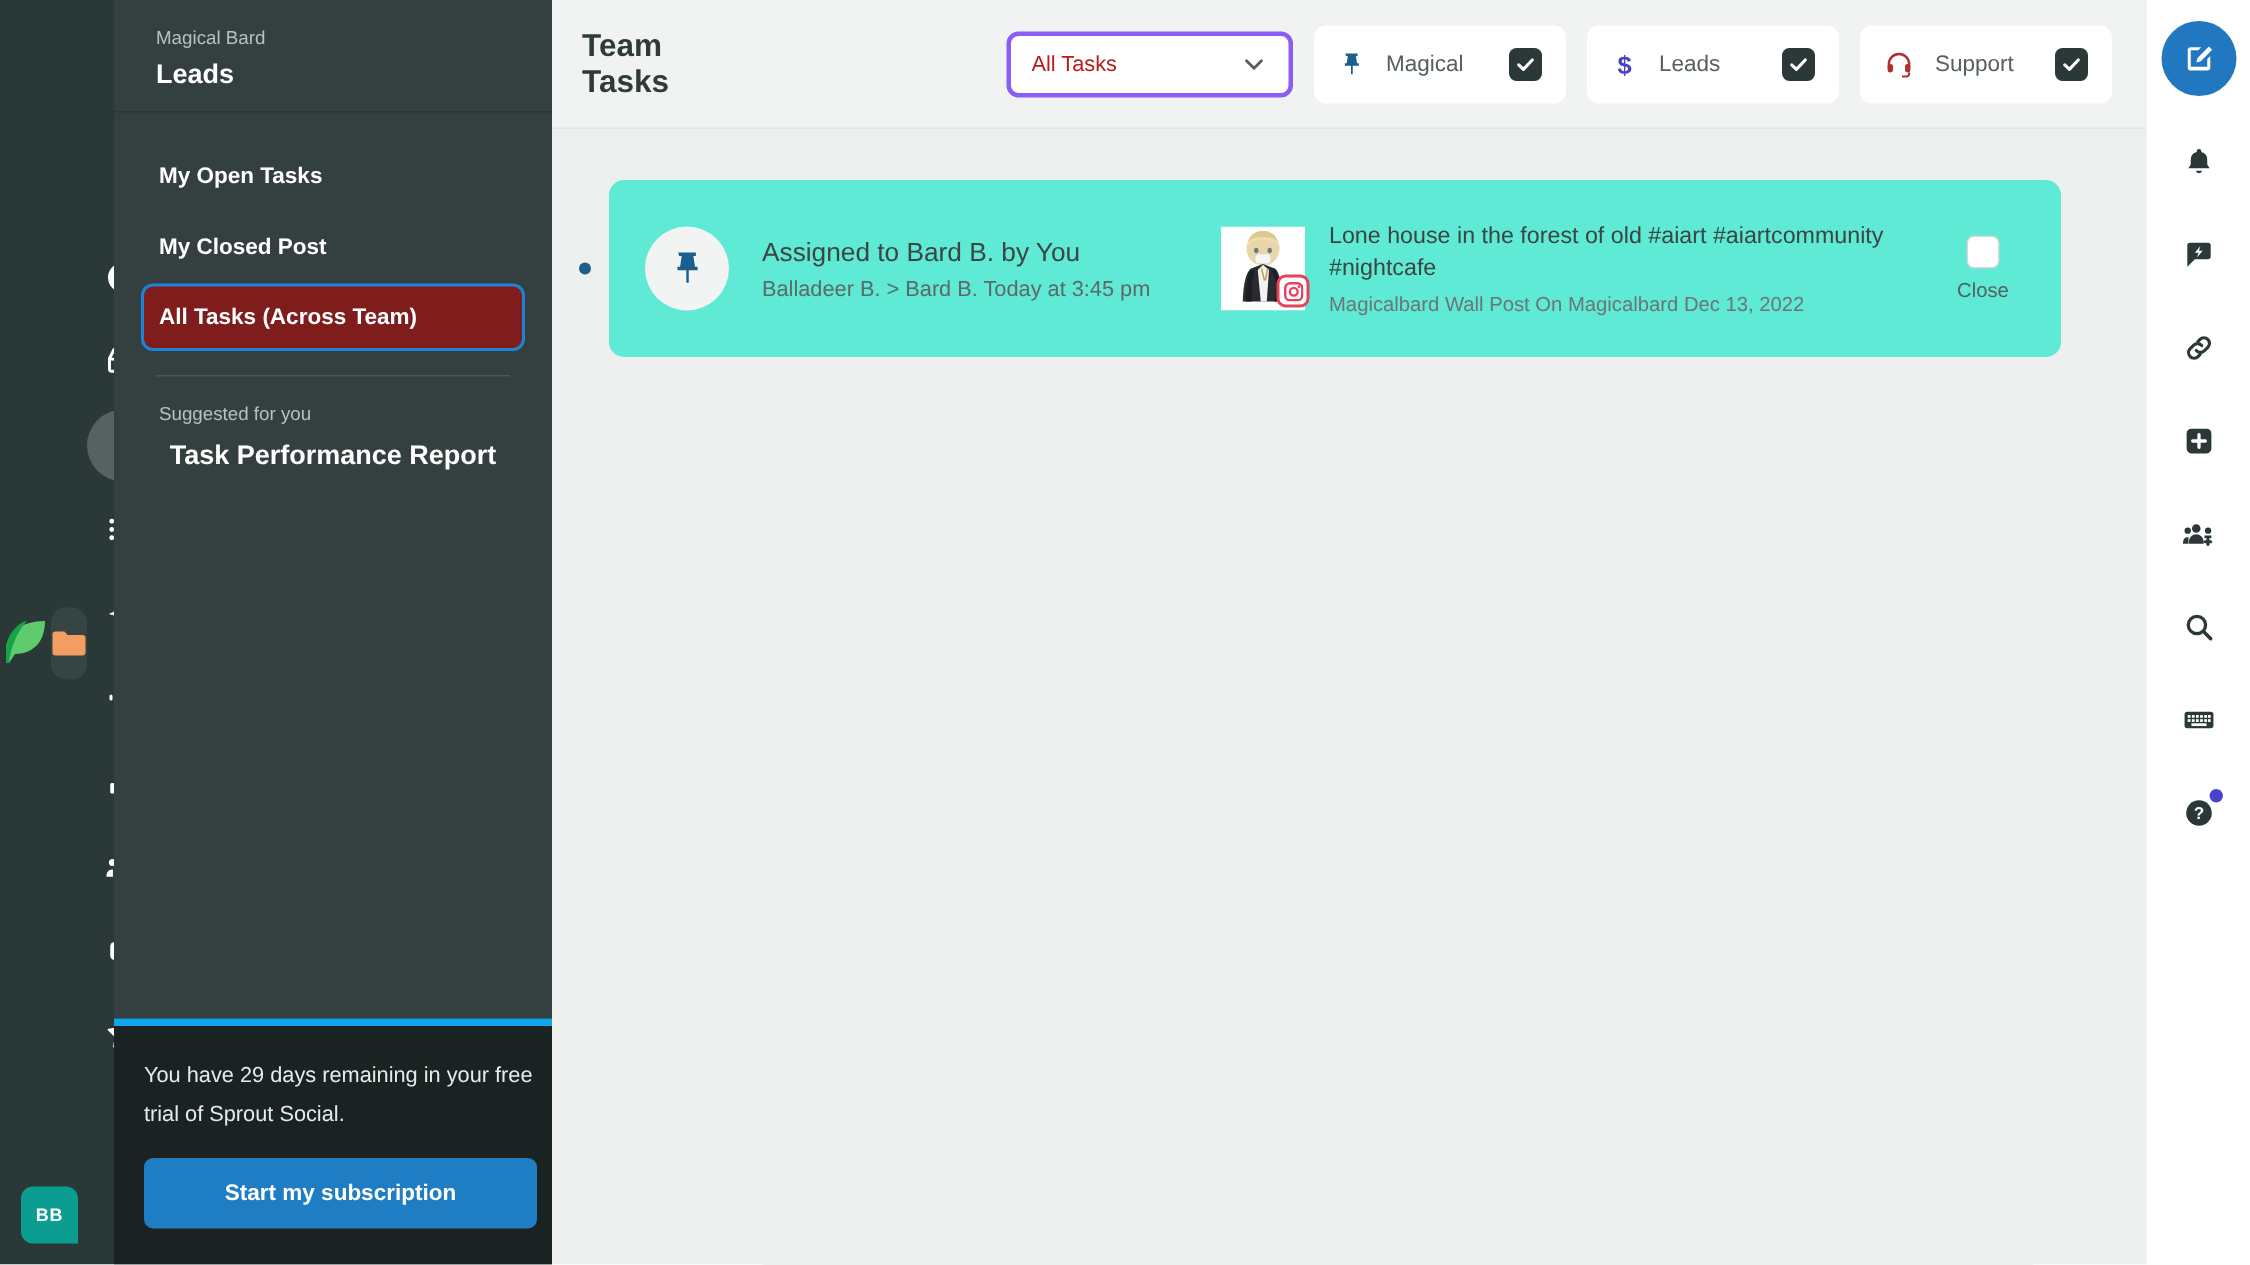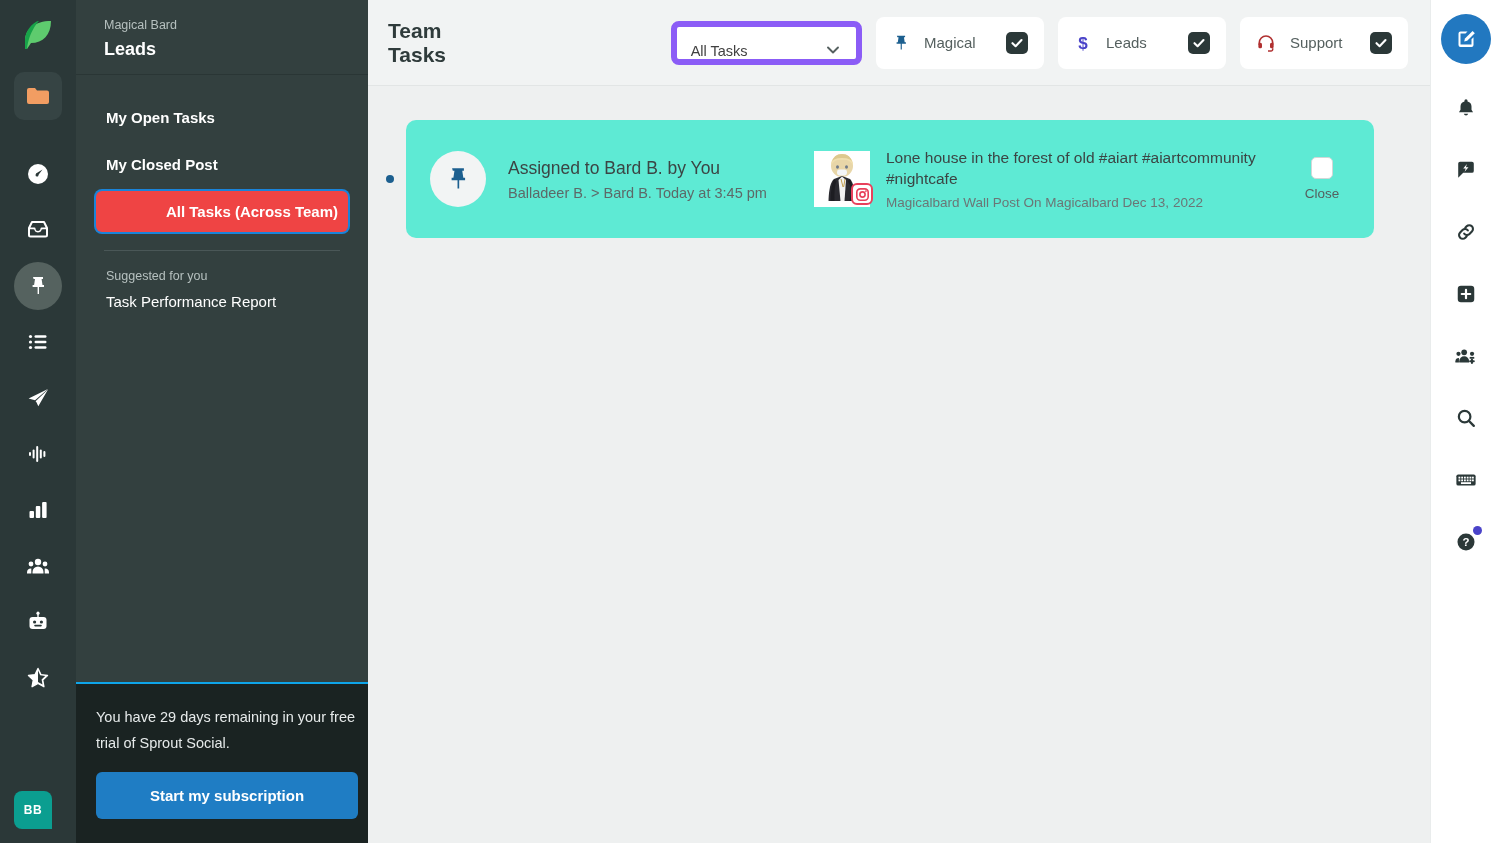--- a/index.html
+++ b/index.html
@@ -8,21 +8,21 @@
     font-family: "Liberation Sans", sans-serif;
     background: #ffffff;
     overflow: hidden;
   }
   .app { position: relative; width: 1500px; height: 843px; display: flex; }
 
   
   .icon-rail {
     width: 76px; height: 843px;
     background: #2b3838;
-    display: flex; flex-direction: column; align-items: center;
+    display: flex; flex-direction: row; align-items: center;
     flex: 0 0 76px;
     position: relative;
   }
   .rail-logo { margin-top: 14px; width: 44px; height: 44px; display:flex; align-items:center; justify-content:center; }
   .rail-folder {
     margin-top: 14px; width: 48px; height: 48px; border-radius: 10px;
     background: #364444; display: flex; align-items: center; justify-content: center;
   }
   .rail-item {
     width: 48px; height: 48px; border-radius: 50%;
@@ -48,47 +48,47 @@
   .nav-head { padding: 18px 28px 14px 28px; border-bottom: 1px solid #2a3635; }
   .nav-org { font-size: 12.5px; color: #b6c0bf; margin-bottom: 7px; }
   .nav-title { font-size: 18px; color: #ffffff; font-weight: 700; }
   .nav-body { padding: 22px 20px 0 20px; flex: 1 1 auto; }
   .nav-item {
     display: block; padding: 12px 10px; border-radius: 6px;
     color: #ffffff; font-size: 15px; font-weight: 700; cursor: pointer;
     margin-bottom: 6px;
   }
   .nav-item.selected {
-    background: #ef4444; box-shadow: 0 0 0 2px #1a84d9; text-align: right;
+    background: #7f1d1d; box-shadow: 0 0 0 2px #1a84d9;
   }
   .nav-sep { height:1px; background:#4a5757; margin: 18px 8px 0 8px; }
   .nav-sug-label { font-size: 12.5px; color: #b6c0bf; padding: 18px 10px 0 10px; }
-  .nav-sug-item { padding: 10px 10px 0 10px; font-size: 15px; color: #ffffff; font-weight:400; cursor:pointer;}
+  .nav-sug-item { padding: 10px 10px 0 10px; font-size: 18px; color: #ffffff; font-weight:700; cursor:pointer;text-align:center;}
 
   .trial {
-    background: #1a2322; padding: 20px 10px 24px 20px; border-top: 2px solid #0ea5e9;
+    background: #1a2322; padding: 20px 10px 24px 20px; border-top: 5px solid #0ea5e9;
   }
   .trial-text { color: #e6eaea; font-size: 14.5px; line-height: 1.8; margin-bottom: 16px; }
   .trial-btn {
     display:block; width: 100%; background: #1f7dc4; color:#fff; border: none;
     border-radius: 6px; padding: 15px 10px; font-size: 15px; font-weight: 700;
     cursor: pointer; font-family: "Liberation Sans", sans-serif;
   }
 
   
   .main { flex: 1 1 auto; height: 843px; background: #eef0f0; display:flex; flex-direction:column; position:relative; }
   .topbar {
     height: 86px; background: #f1f3f3; border-bottom: 1px solid #e2e5e5;
     display: flex; align-items: center; padding: 0 22px 0 20px; gap: 14px;
   }
   .page-title { font-size: 21px; font-weight: 700; color: #2f3b3b; margin-right: 152px; }
   .select {
-    width: 192px; height: 44px; background: #fff; border: 6px solid #8b5cf6; border-radius: 8px;
-    display:flex; align-items:flex-end; justify-content: space-between; padding: 0 14px;
-    font-size: 14.5px; color: #404040; cursor:pointer;
+    width: 192px; height: 44px; background: #fff; border: 3px solid #8b5cf6; border-radius: 8px;
+    display:flex; align-items:center; justify-content: space-between; padding: 0 14px;
+    font-size: 14.5px; color: #b91c1c; cursor:pointer;
   }
   .chip {
     height: 52px; background: #ffffff; border-radius: 8px; display:flex; align-items:center;
     gap: 14px; padding: 0 16px; cursor: pointer; min-width: 168px;
   }
   .chip-label { font-size: 15px; color: #55605f; flex: 1 1 auto; }
   .chip-check {
     width: 22px; height: 22px; border-radius: 5px; background: #2b3838;
     display:flex; align-items:center; justify-content:center; color:#fff;
   }

